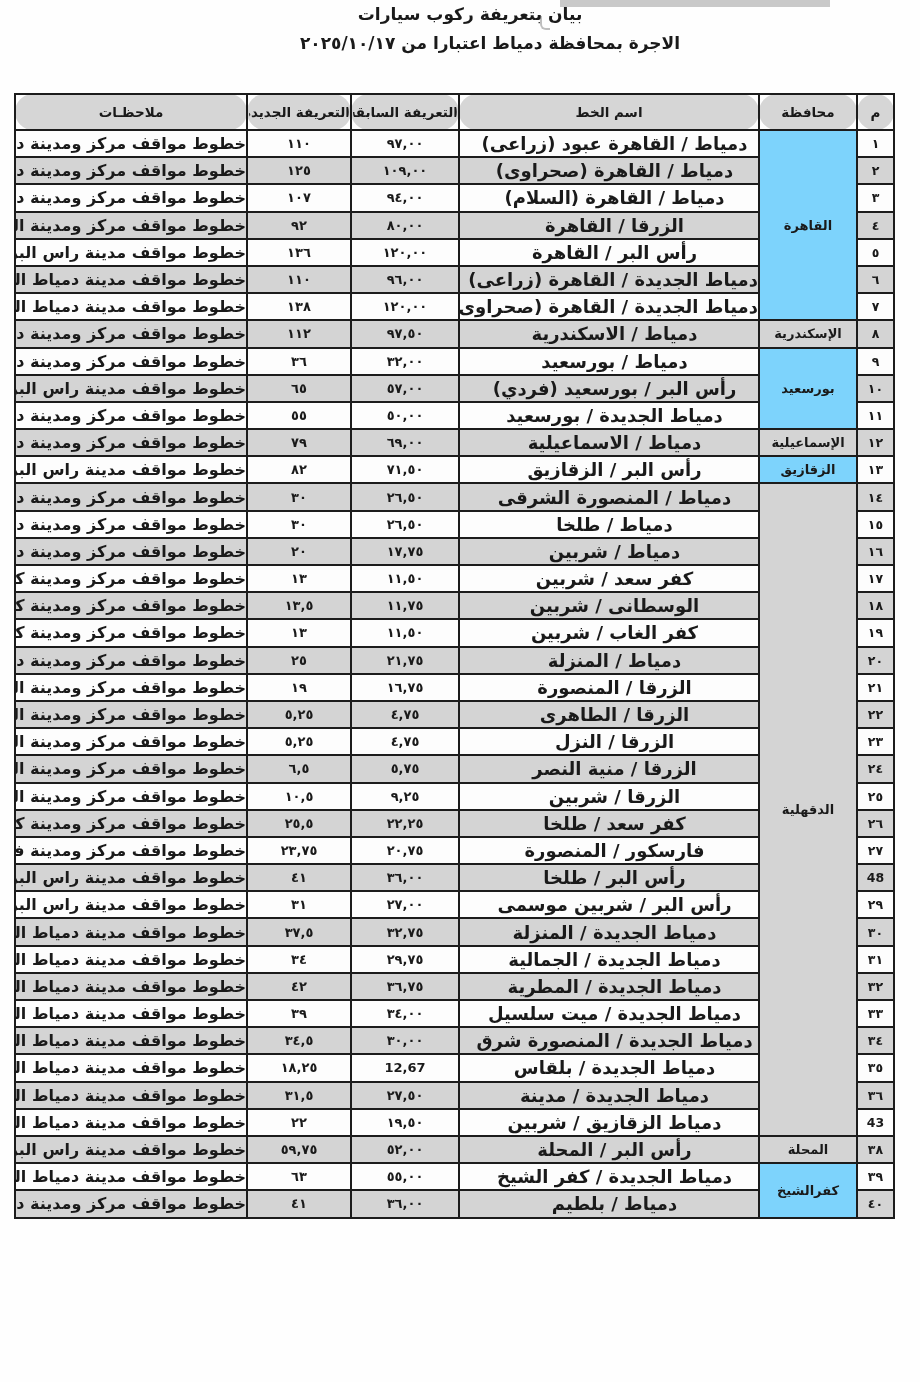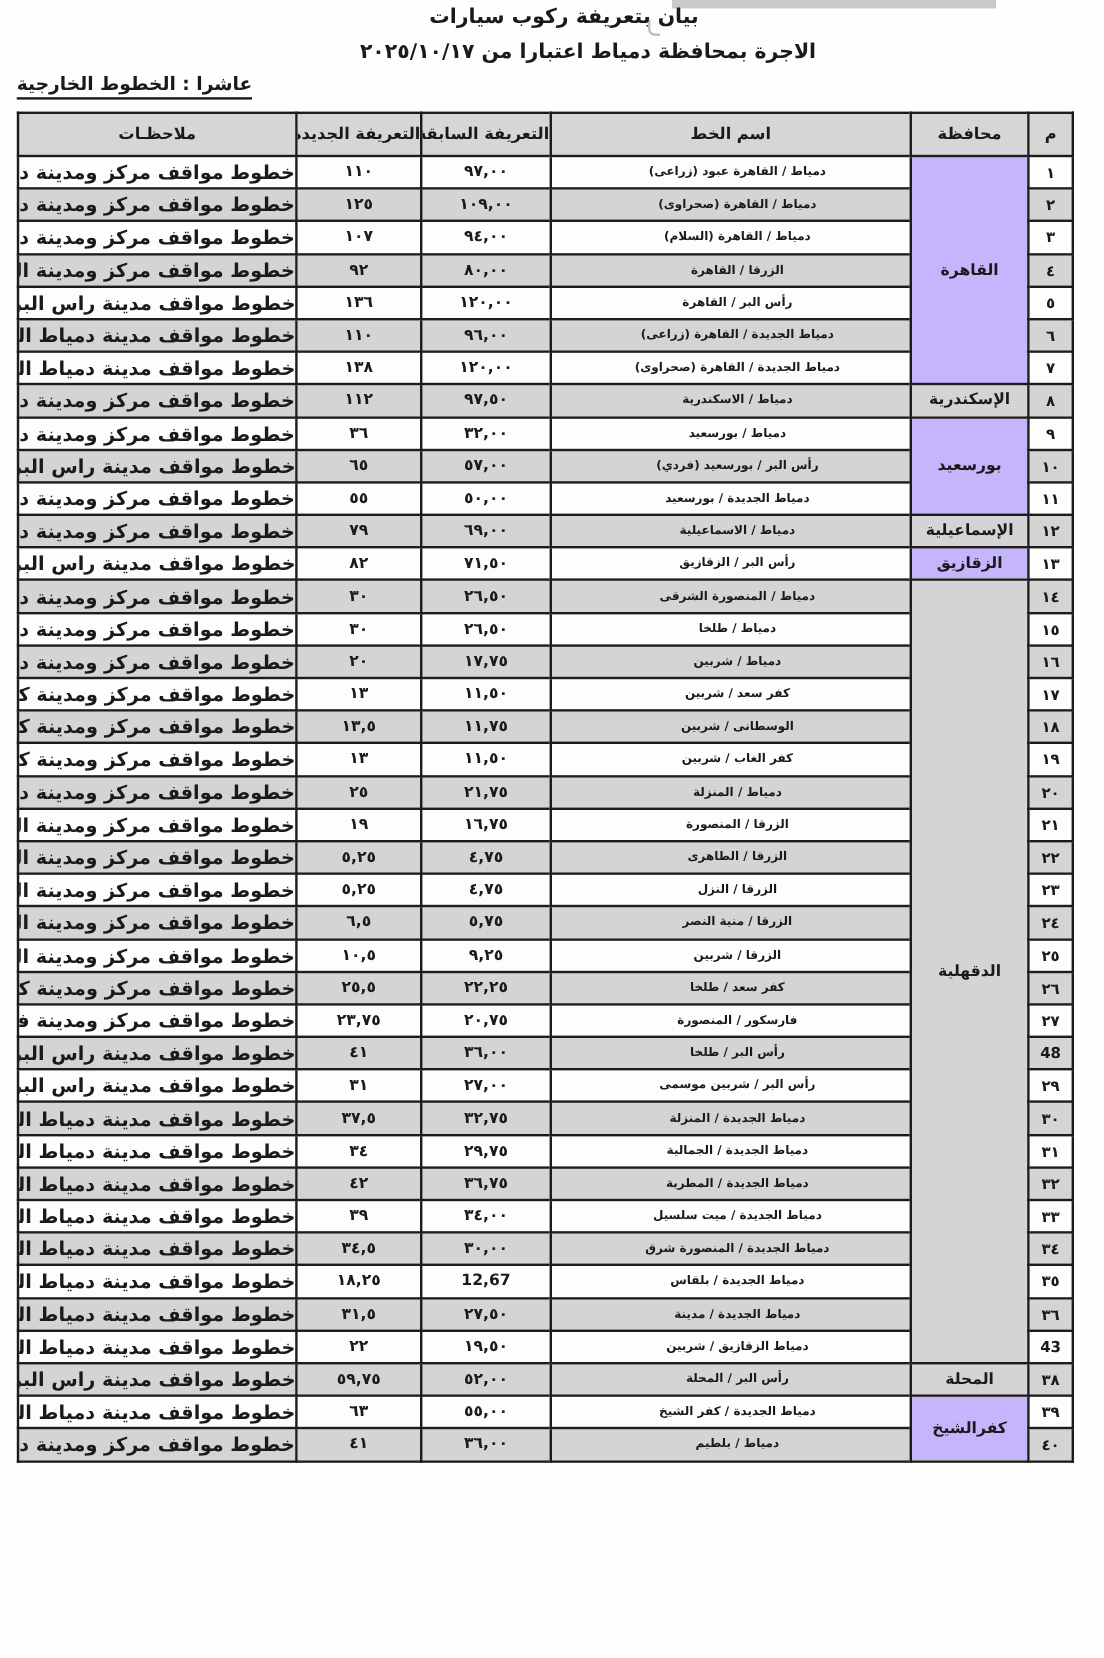--- a/index.html
+++ b/index.html
@@ -82,46 +82,44 @@
     text-align: center;
     vertical-align: middle;
     font-weight: bold;
     overflow: hidden;
     white-space: nowrap;
   }
   .fare-table th {
     height: 36px;
     font-size: 13.5px;
     background: #d6d6d6;
+    border-radius: 18px;
   }
   .fare-table td { height: 27.2px; background: #fdfdfd; }
   .fare-table tr.shaded td { background: #d4d4d4; }
-  .fare-table td.gov { background: #c4b5fd; font-size: 13px; }
+  .fare-table td.gov { background: #7dd3fc; font-size: 13px; }
   .fare-table td.gov.shaded-cell { background: #d4d4d4; margin-top: 48px; }
   .fare-table td.c-num  { font-size: 12.5px; }
-  .fare-table td.c-line { font-size: 10px; padding-left: 11px; }
+  .fare-table td.c-line { font-size: 18px; padding-left: 11px; }
   .fare-table td.c-fare { font-size: 13px; }
   .fare-table td.c-notes{ font-size: 16px; }
 </style>
 </head>
 <body>
 
 <div class="page">
 
   <div class="artifact-bar"></div>
   <div class="artifact-dot"></div>
 
   <div class="title-block">
     <div class="title-1">بيان بتعريفة ركوب  سيارات</div>
     <div class="title-2">الاجرة بمحافظة دمياط اعتبارا من ٢٠٢٥/١٠/١٧</div>
   </div>
 
-  <div class="section-label">
-    <span>عاشرا : الخطوط الخارجية</span>
-  </div>
 
   <table class="fare-table">
     <colgroup>
       <col style="width:37px">
       <col style="width:98px">
       <col style="width:300px">
       <col style="width:108px">
       <col style="width:104px">
       <col style="width:232px">
     </colgroup>

